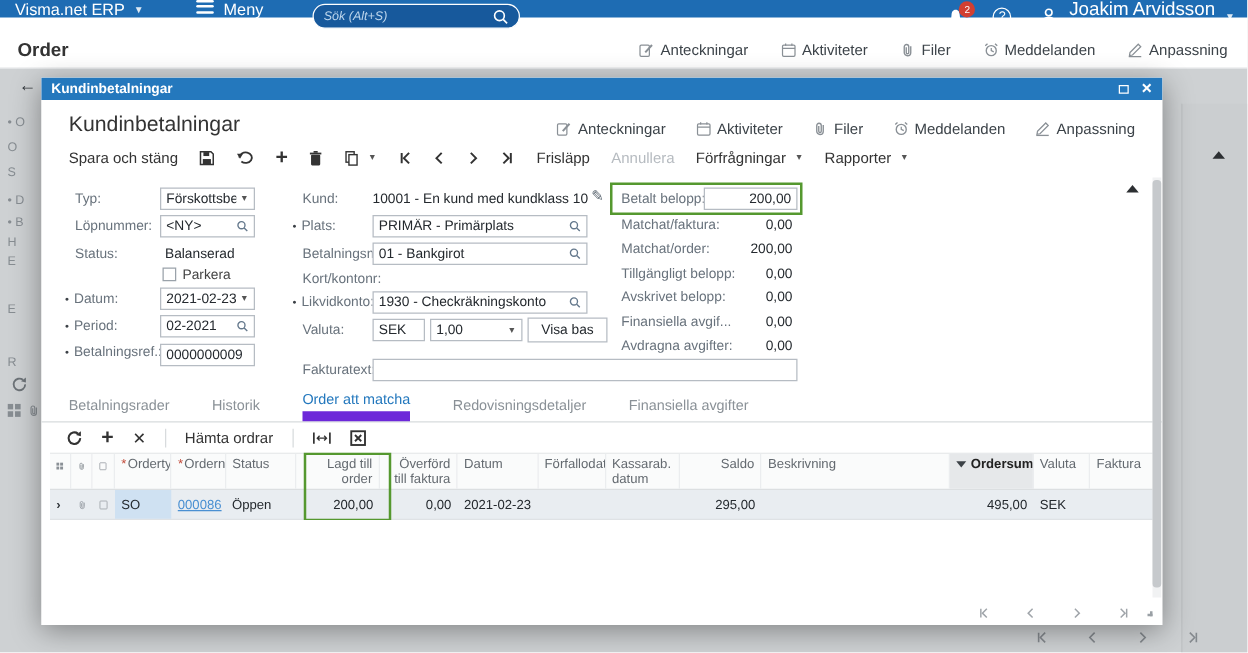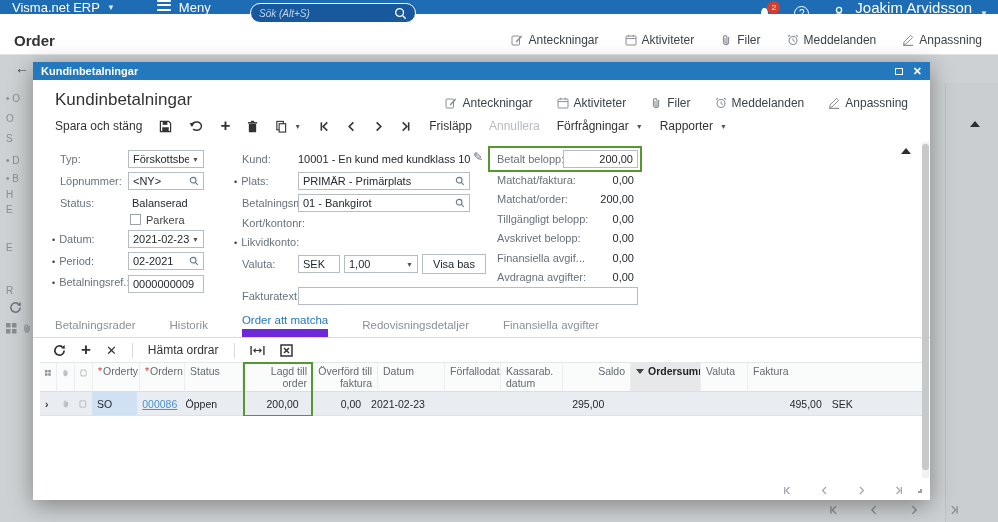--- a/index.html
+++ b/index.html
@@ -414,20 +414,27 @@
           <span class="grow">01 - Bankgirot</span>
           <svg width="10" height="10" viewBox="0 0 12 12">
             <circle cx="5" cy="5" r="3.4" fill="none" stroke="#64788c" stroke-width="1.3"></circle>
             <line x1="7.6" y1="7.6" x2="10.6" y2="10.6" stroke="#64788c" stroke-width="1.3"></line>
           </svg>
         </span>
 
       <span class="f-lbl" style="left:209px;top:77px">Kort/kontonr:</span>
 
       <span class="f-lbl req" style="left:201px;top:96px">Likvidkonto:</span>
+      <span class="f-box" style="left:265px;top:93px;width:172px">
+          <span class="grow">1930 - Checkräkningskonto</span>
+          <svg width="10" height="10" viewBox="0 0 12 12">
+            <circle cx="5" cy="5" r="3.4" fill="none" stroke="#64788c" stroke-width="1.3"></circle>
+            <line x1="7.6" y1="7.6" x2="10.6" y2="10.6" stroke="#64788c" stroke-width="1.3"></line>
+          </svg>
+        </span>
 
       <span class="f-lbl" style="left:209px;top:118px">Valuta:</span>
       <span class="f-box" style="left:265px;top:115px;width:42px">
           <span class="grow">SEK</span>
         </span>
       <span class="f-box" style="left:311px;top:115px;width:74px">
           <span class="grow">1,00</span>
           <span class="dd">▼</span>
         </span>
       <span class="btn" style="position:absolute;left:389px;top:114px;width:64px;height:20px">Visa bas</span>
@@ -521,20 +528,21 @@
           </span>
         <span class="th ast" style="width:47px">Orderty</span>
         <span class="th ast" style="width:45px">Ordern</span>
         <span class="th" style="width:58px">Status</span>
         <span class="th rt" style="width:70px">Lagd till order</span>
         <span class="th rt" style="width:65px">Överförd till faktura</span>
         <span class="th" style="width:67px">Datum</span>
         <span class="th" style="width:56px">Förfallodatu</span>
         <span class="th" style="width:62px">Kassarab. datum</span>
         <span class="th rt" style="width:68px">Saldo</span>
+        <span class="th" style="width:157px">Beskrivning</span>
         <span class="th sorted" style="width:70px">
             <span class="sorttri"></span>
             <span>Ordersumma</span>
           </span>
         <span class="th" style="width:47px">Valuta</span>
         <span class="th" style="width:55px;border-right:none">Faktura</span>
       </div>
       <div class="tr tdr">
         <span class="td" style="width:17px;color:#33383c;font-weight:bold">›</span>
         <span class="td" style="width:18px">

